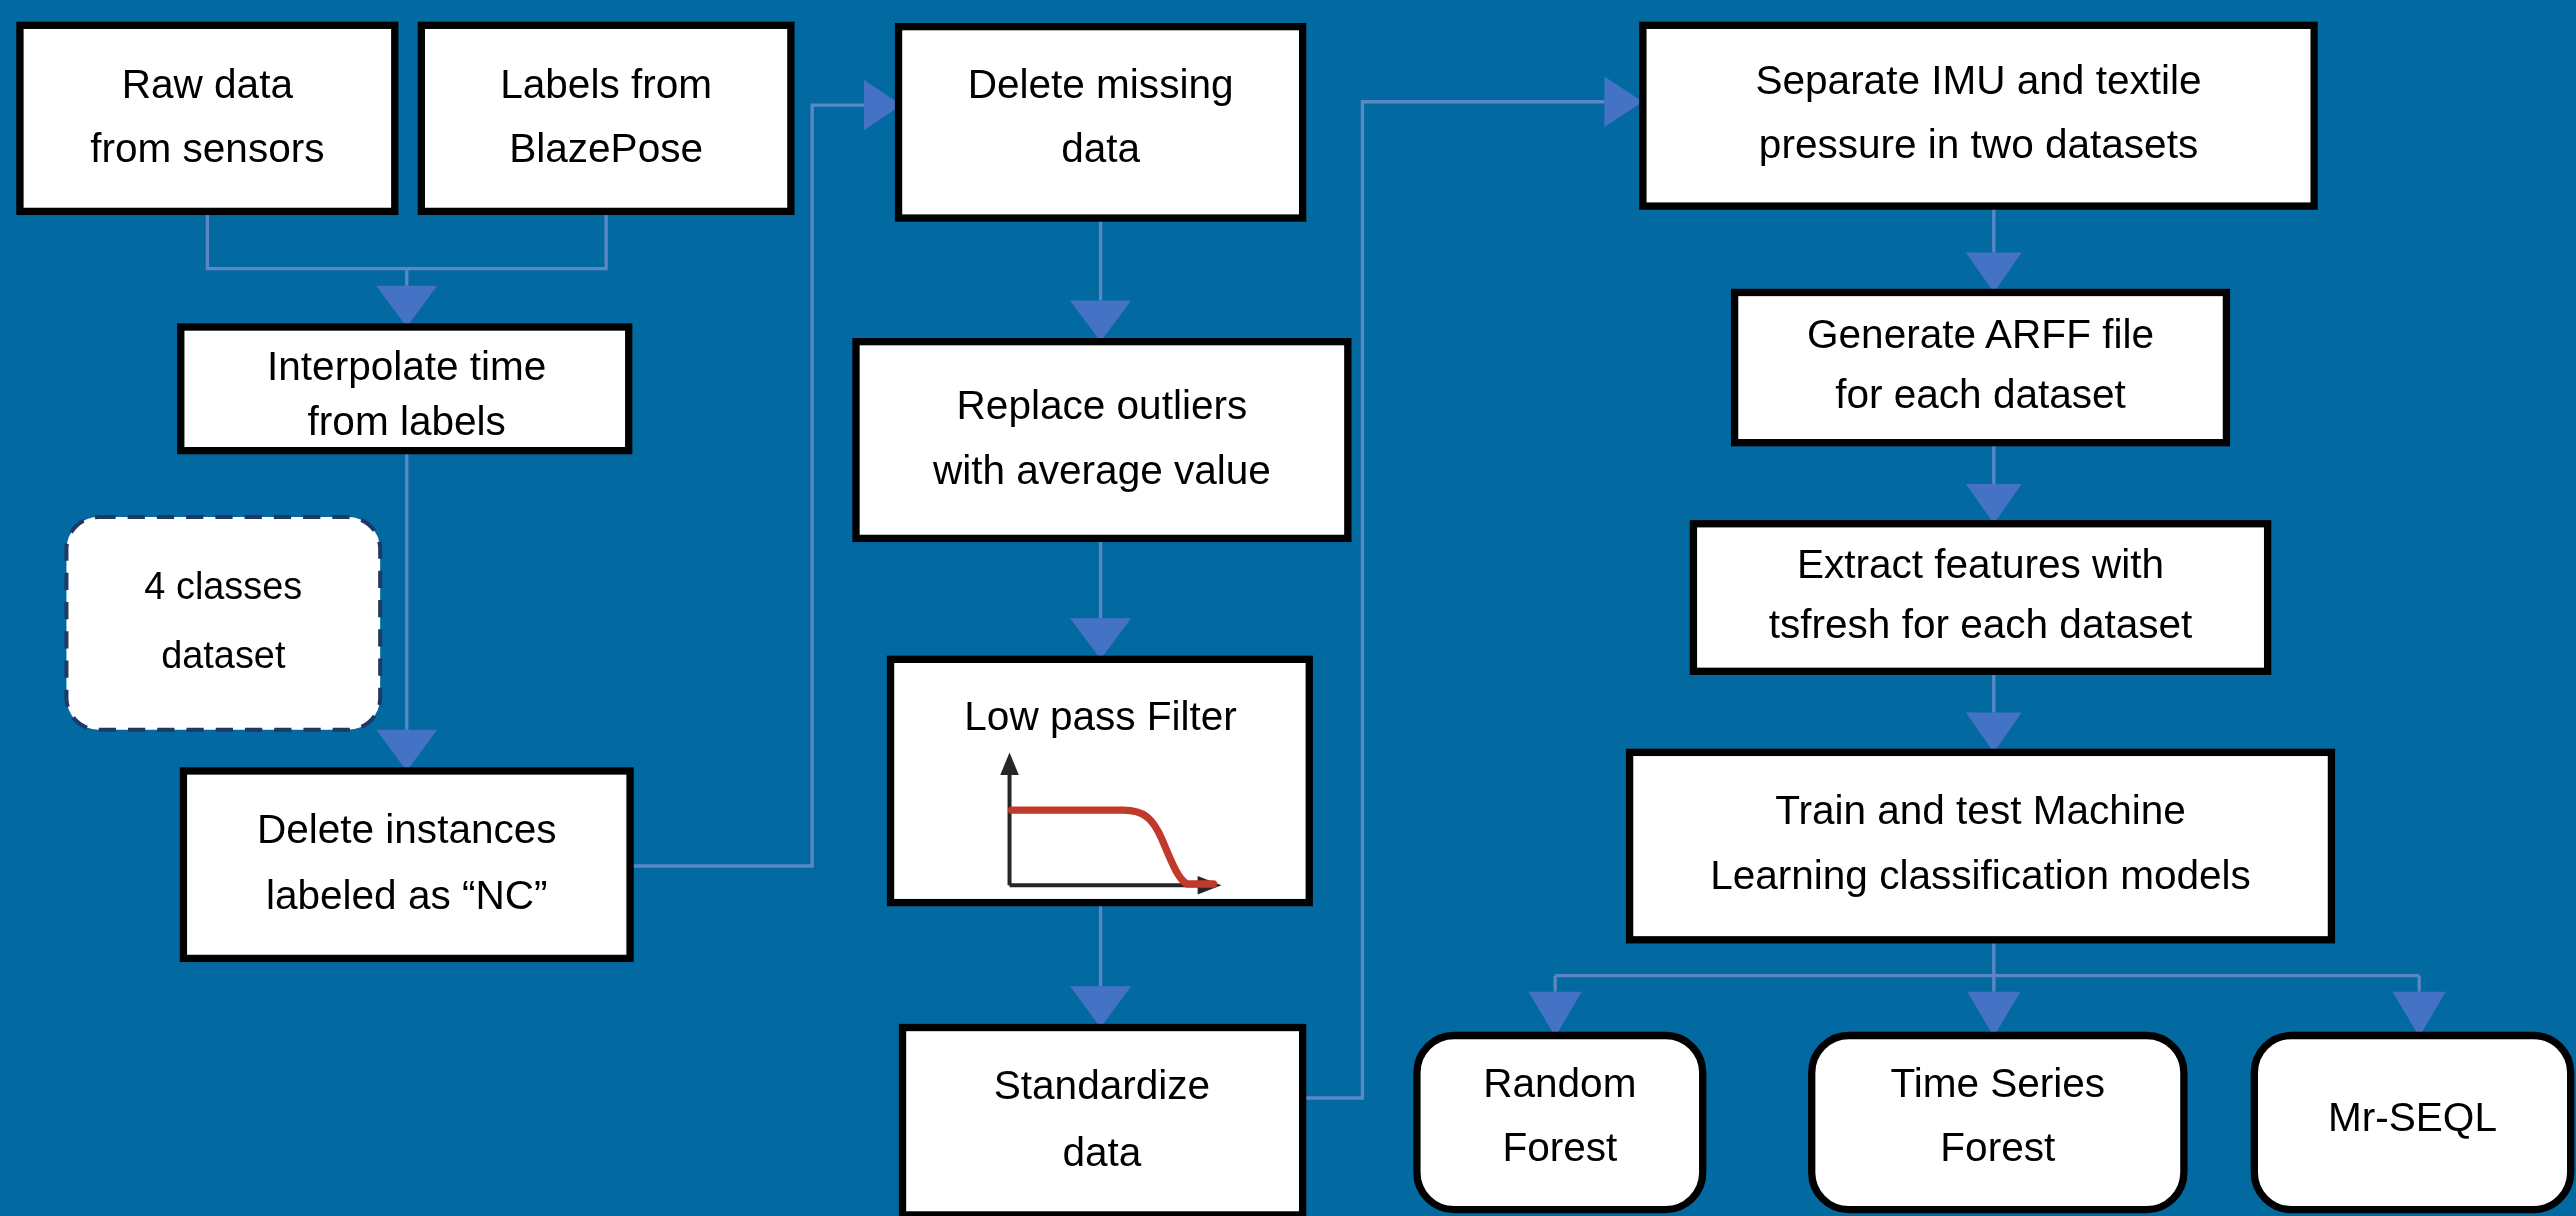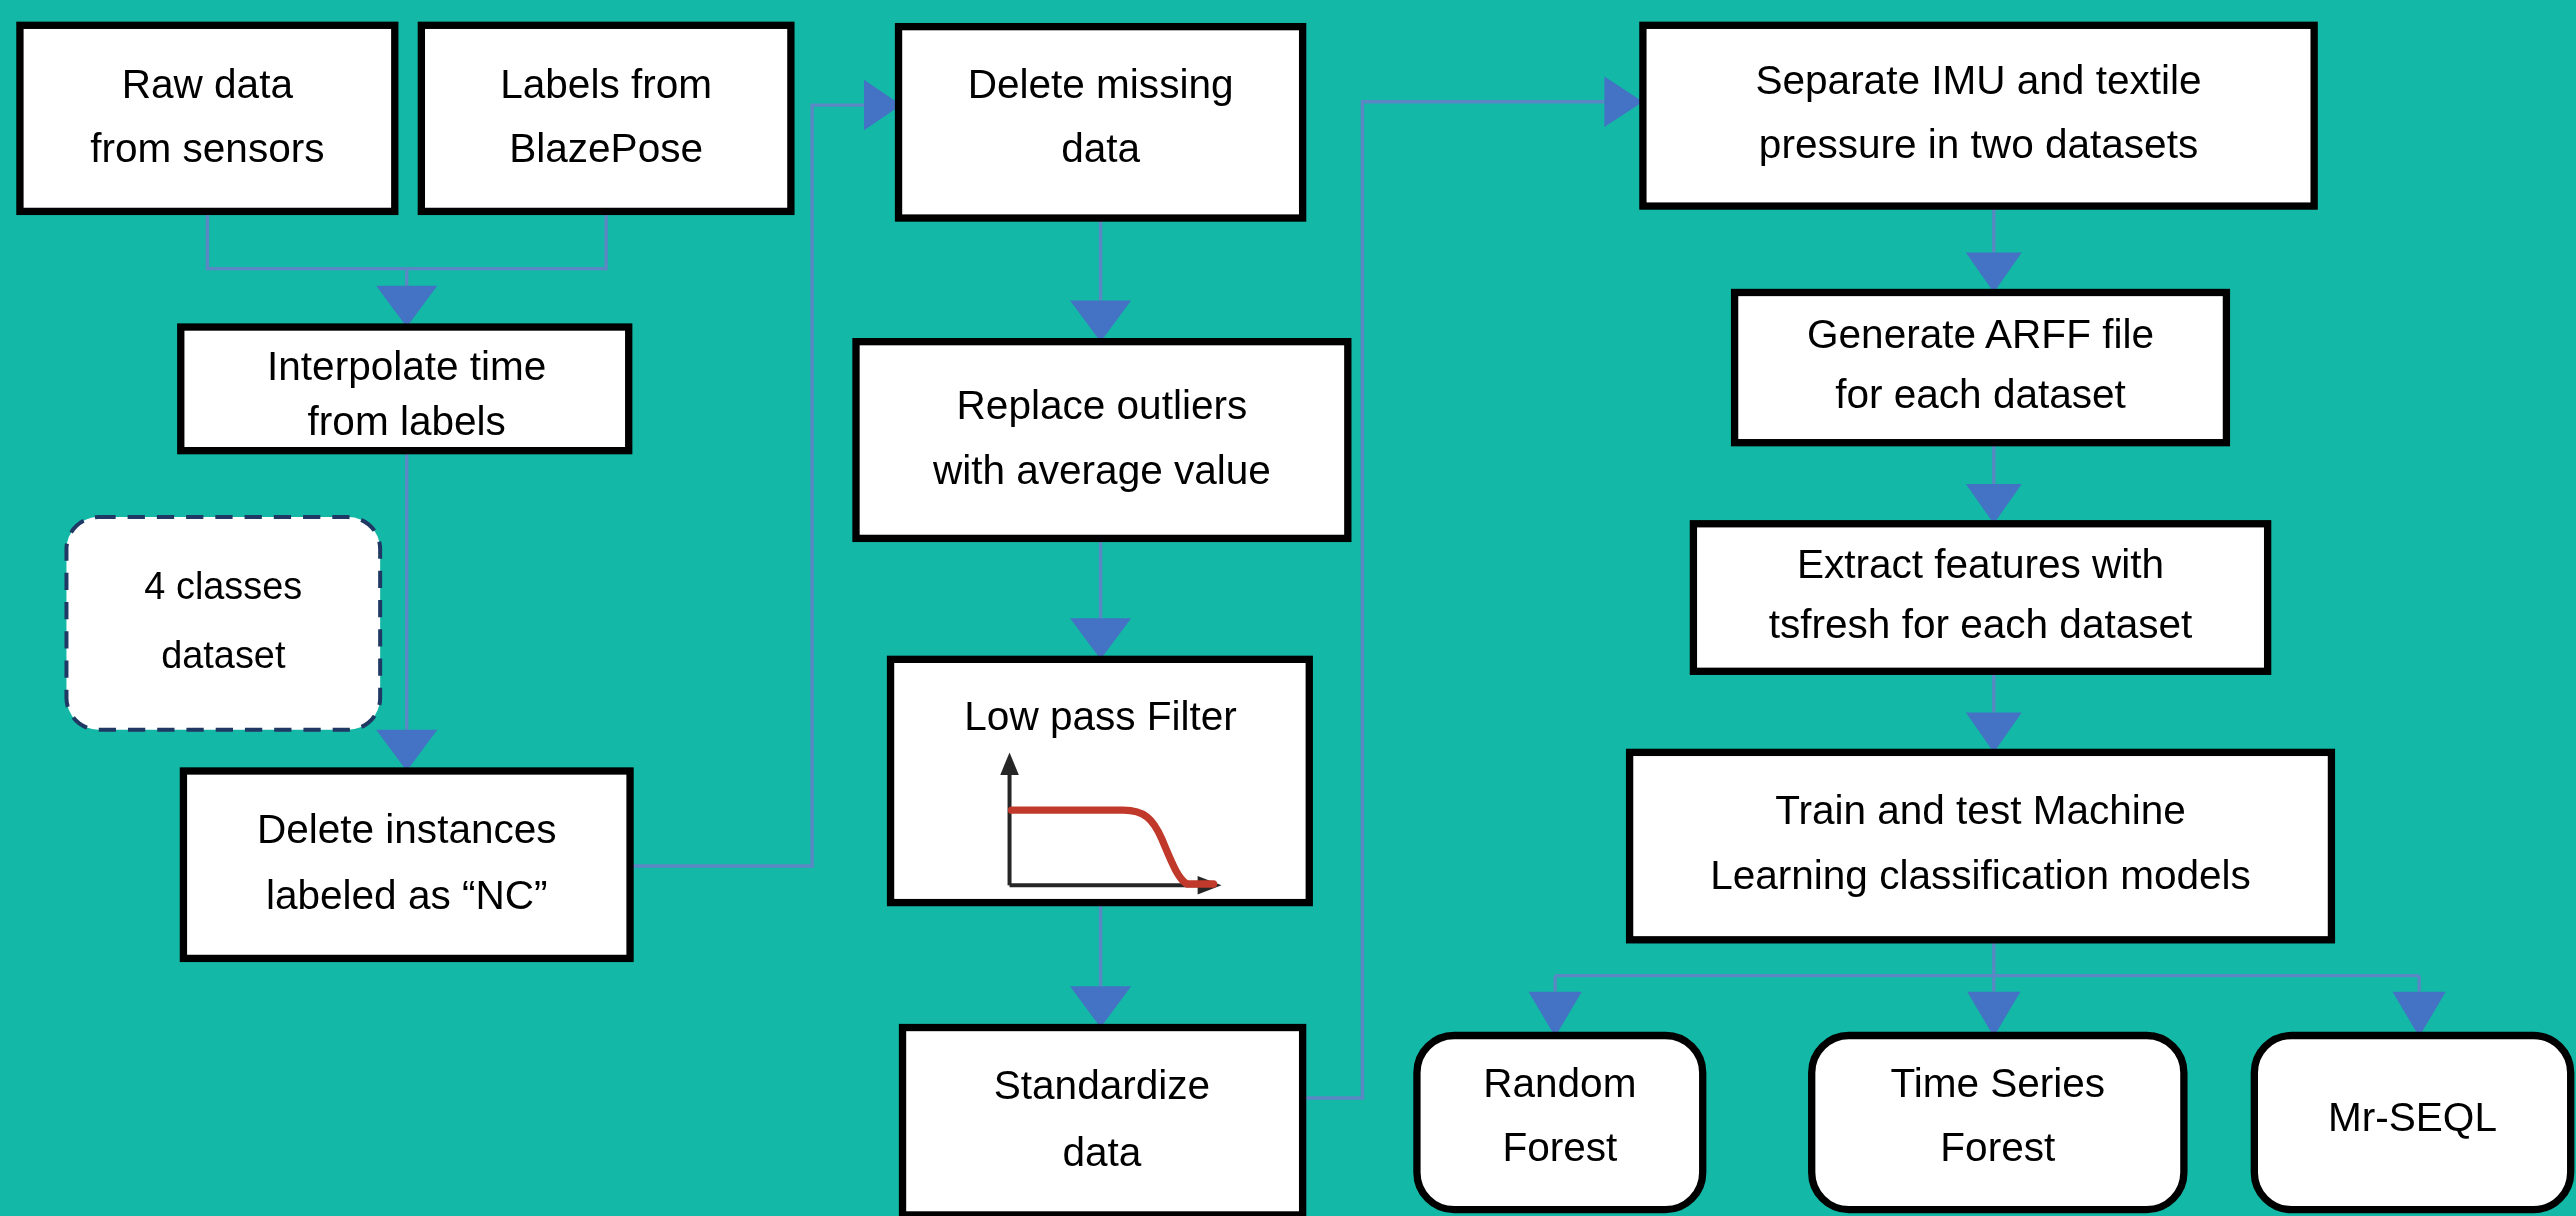--- a/index.html
+++ b/index.html
@@ -7,21 +7,21 @@
     padding: 0;
     background: #ffffff;
   }
   body {
     font-family: "Liberation Sans", sans-serif;
   }
   #flowchart-root {
     position: relative;
     width: 2576px;
     height: 1217px;
-    background: #14b8a6;
+    background: #0369a1;
     overflow: hidden;
   }
   svg.canvas {
     position: absolute;
     top: 0;
     left: 0;
     width: 2576px;
     height: 1217px;
     display: block;
   }

